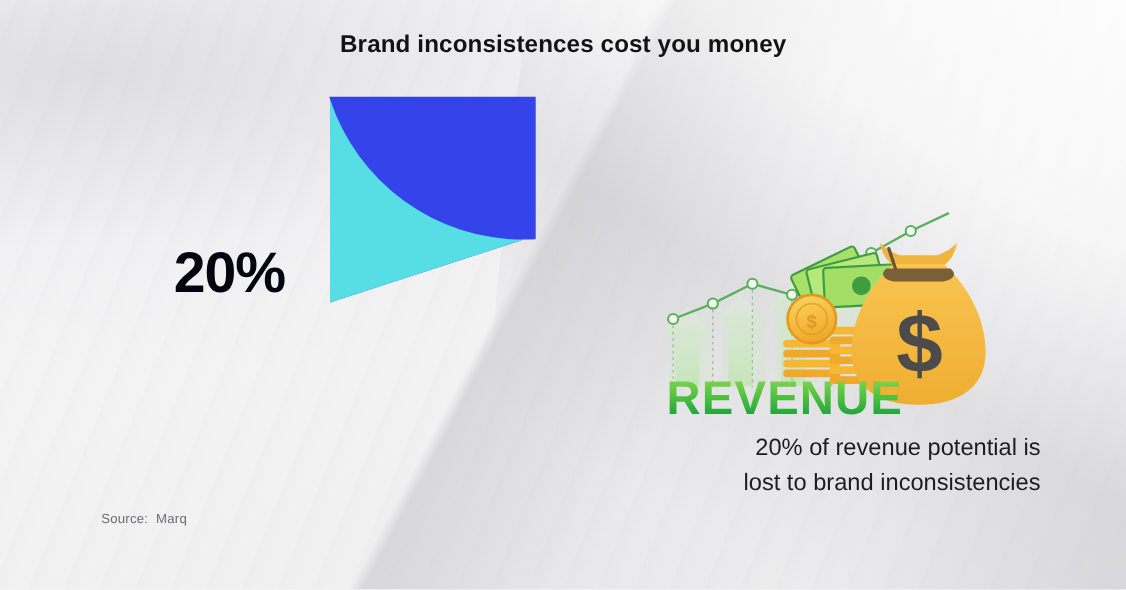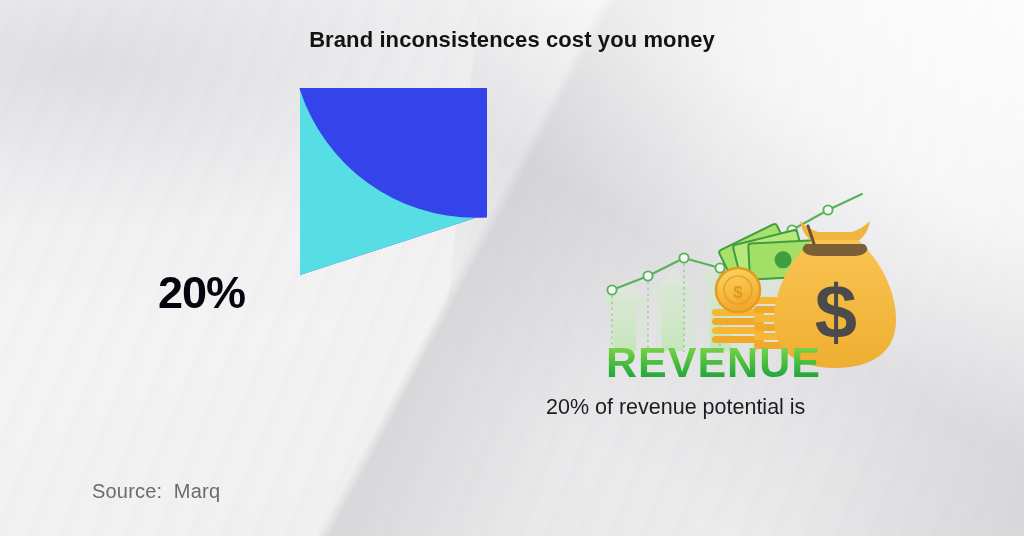--- a/index.html
+++ b/index.html
@@ -35,43 +35,43 @@
     position:absolute;left:0;right:0;top:27px;
     text-align:center;
     font-size:22px;font-weight:bold;color:#131314;
     letter-spacing:.1px;z-index:6;
   }
 
   
   .pie-wrap{position:absolute;left:113px;top:88px;width:374px;height:374px;z-index:5;}
   .pie-label{
     position:absolute;left:158px;top:222px;
-    font-size:45px;font-weight:bold;color:#050510;
-    letter-spacing:-1px;line-height:1;z-index:7;margin-top:48px;
+    font-size:52px;font-weight:bold;color:#050510;
+    letter-spacing:-1px;line-height:1;z-index:7;
   }
   .source{
-    position:absolute;left:92px;top:480px;
-    font-size:20px;color:#6c6c70;letter-spacing:.2px;z-index:6;
+    position:absolute;left:92px;top:464px;
+    font-size:12px;color:#6c6c70;letter-spacing:.2px;z-index:6;
     white-space:pre;
   }
 
   
   .art{position:absolute;left:600px;top:186px;width:300px;height:210px;z-index:5;}
   .revenue-word{
     position:absolute;left:606px;top:341px;width:268px;
     font-size:43px;font-weight:bold;letter-spacing:1px;
     text-align:left;line-height:1;
     background:linear-gradient(180deg,#8ed657 0%,#5fc840 34%,#2fae3f 72%,#179a36 100%);
     -webkit-background-clip:text;background-clip:text;
     color:transparent;-webkit-text-fill-color:transparent;
     z-index:7;
   }
   .caption{
     position:absolute;left:546px;top:392px;width:400px;
-    text-align:left;font-size:21.5px;color:#1d1d20;
+    text-align:right;font-size:21.5px;color:#1d1d20;
     line-height:1.42;z-index:6;
   }
 </style>
 </head>
 <body>
 
 <div id="stage"></div>
 
 <div class="title">Brand inconsistences cost you money</div>
 
@@ -181,13 +181,14 @@
       <path d="M214,58 L208,40" stroke="#6b5434" stroke-width="3" fill="none" stroke-linecap="round"></path>
       <text x="236" y="152" text-anchor="middle" font-size="76" font-weight="bold" font-family="Liberation Sans, sans-serif" fill="#4b4b4b">$</text>
     </g>
   </svg>
 </div>
 
 <div class="revenue-word">REVENUE</div>
 
 <div class="caption">
   <div>20% of revenue potential is</div>
+  <div>lost to brand inconsistencies</div>
 </div>
 
 </body></html>

